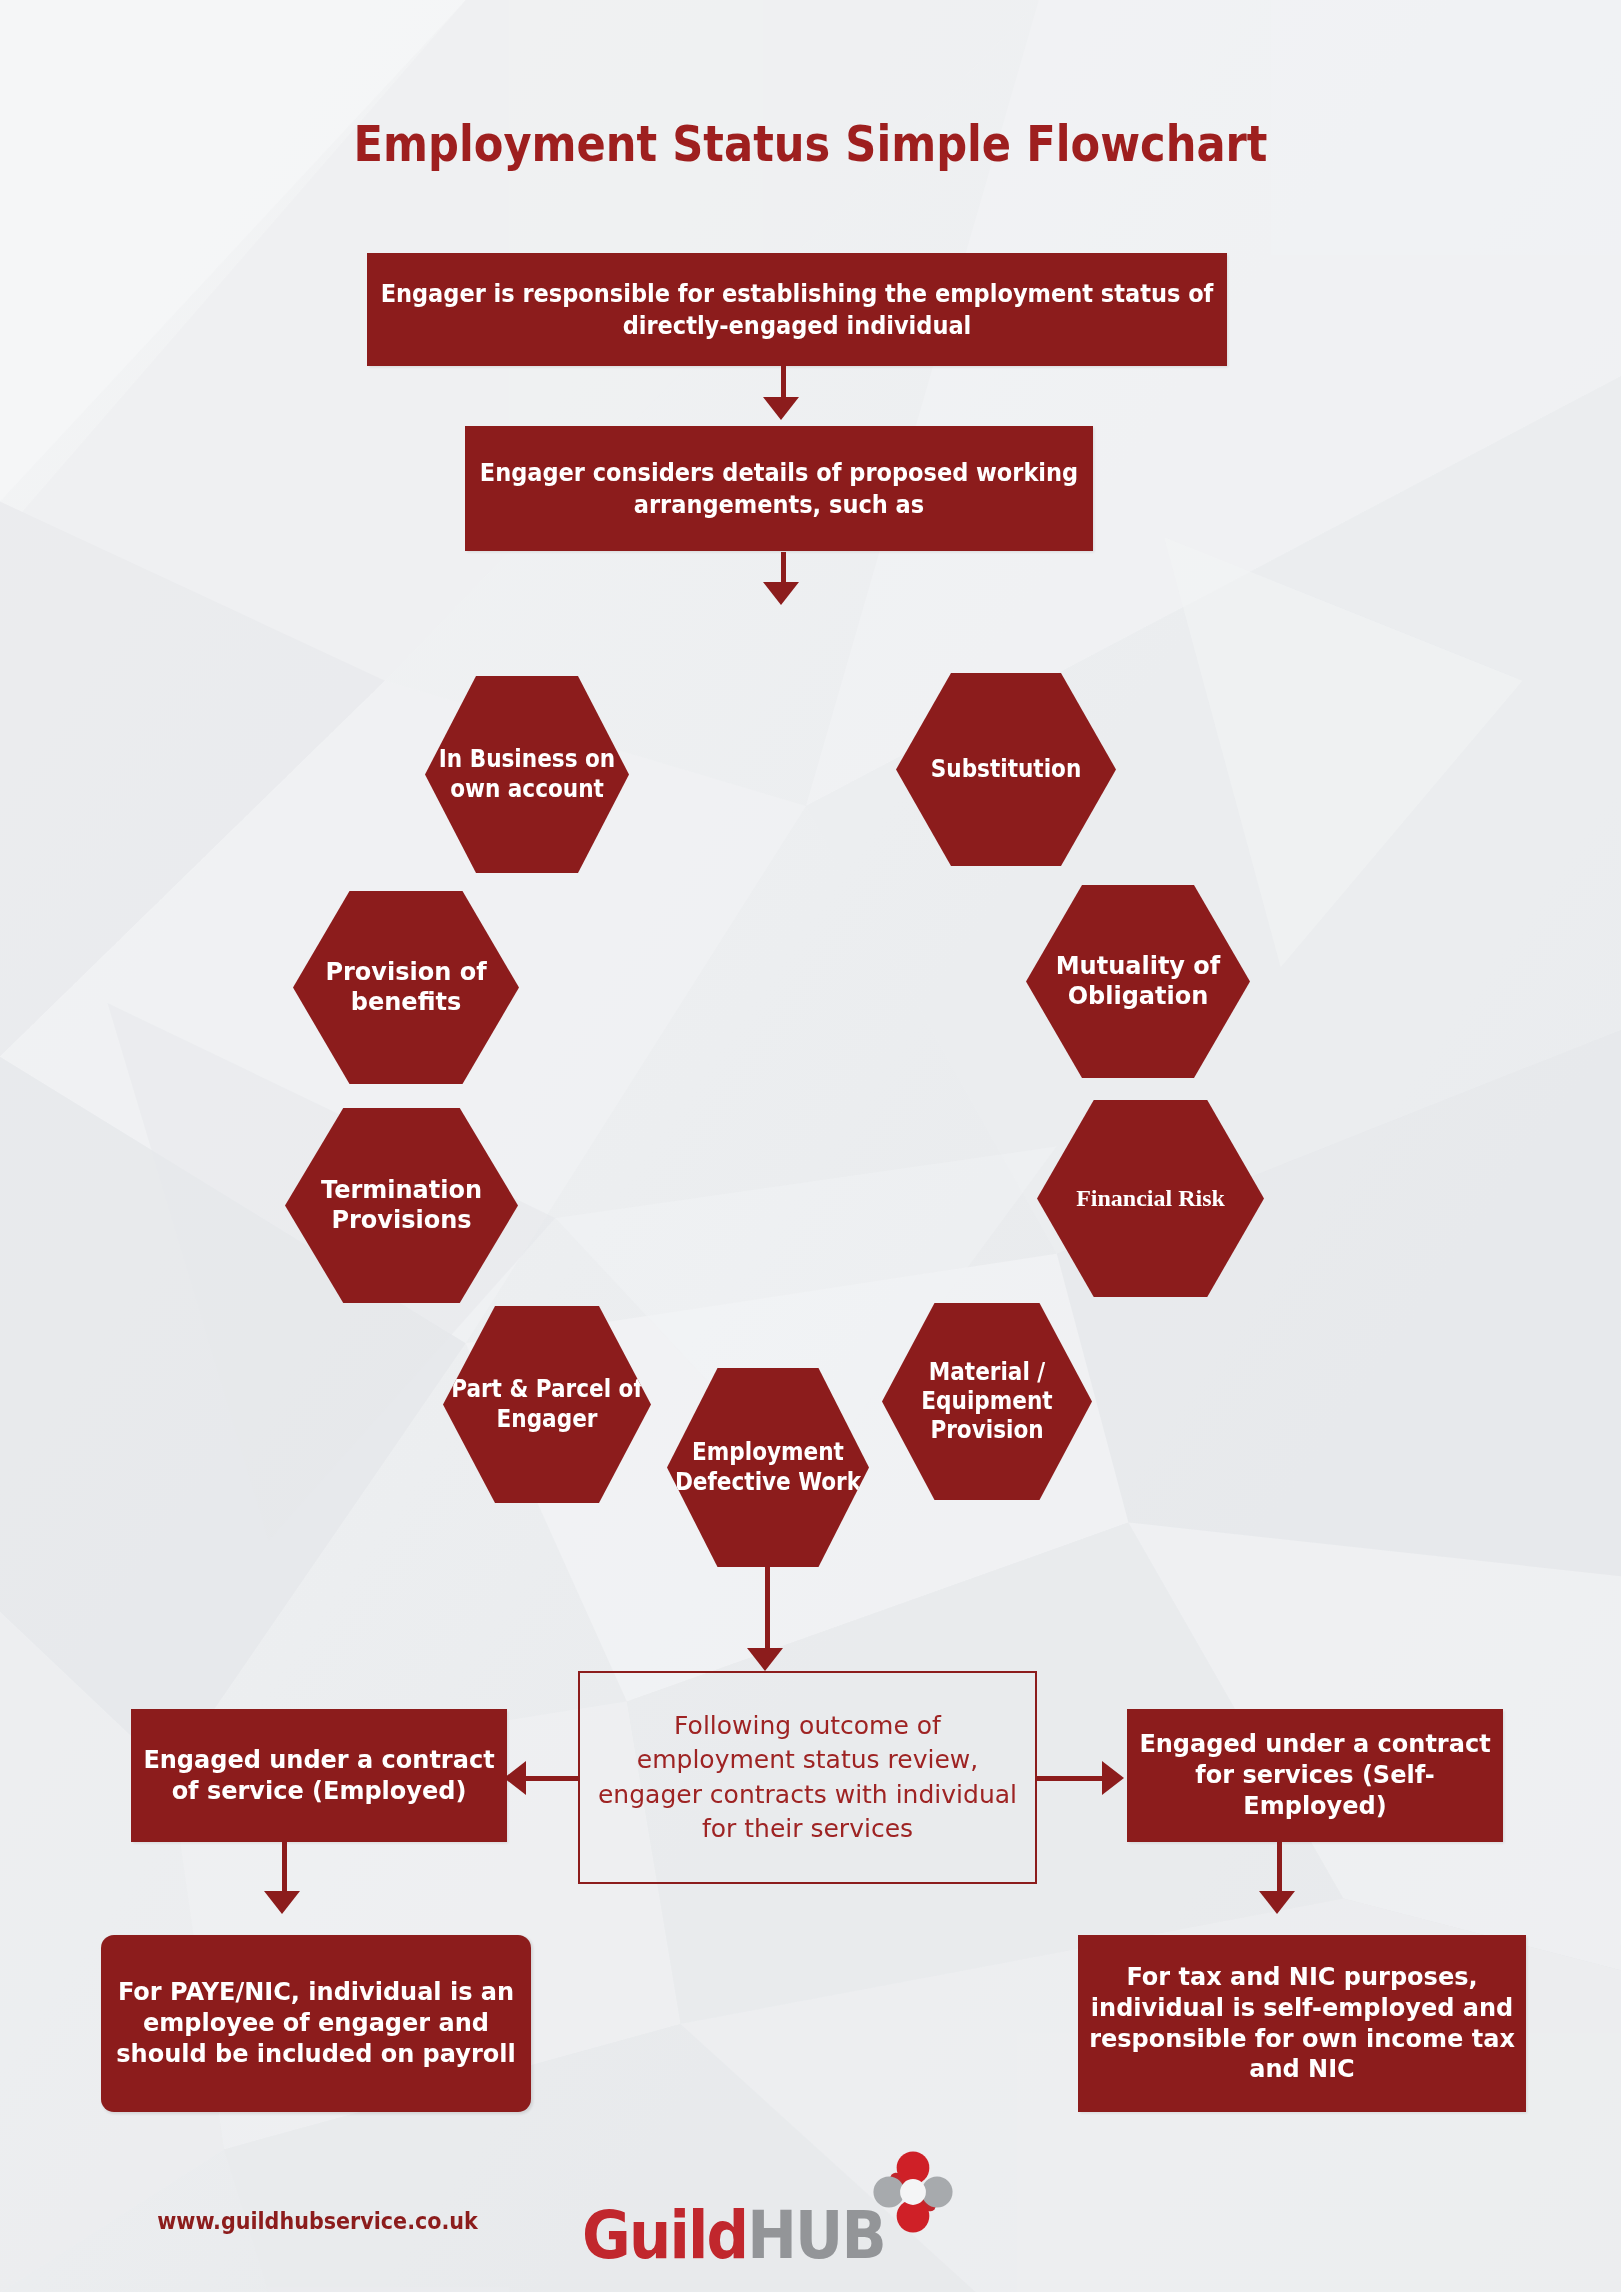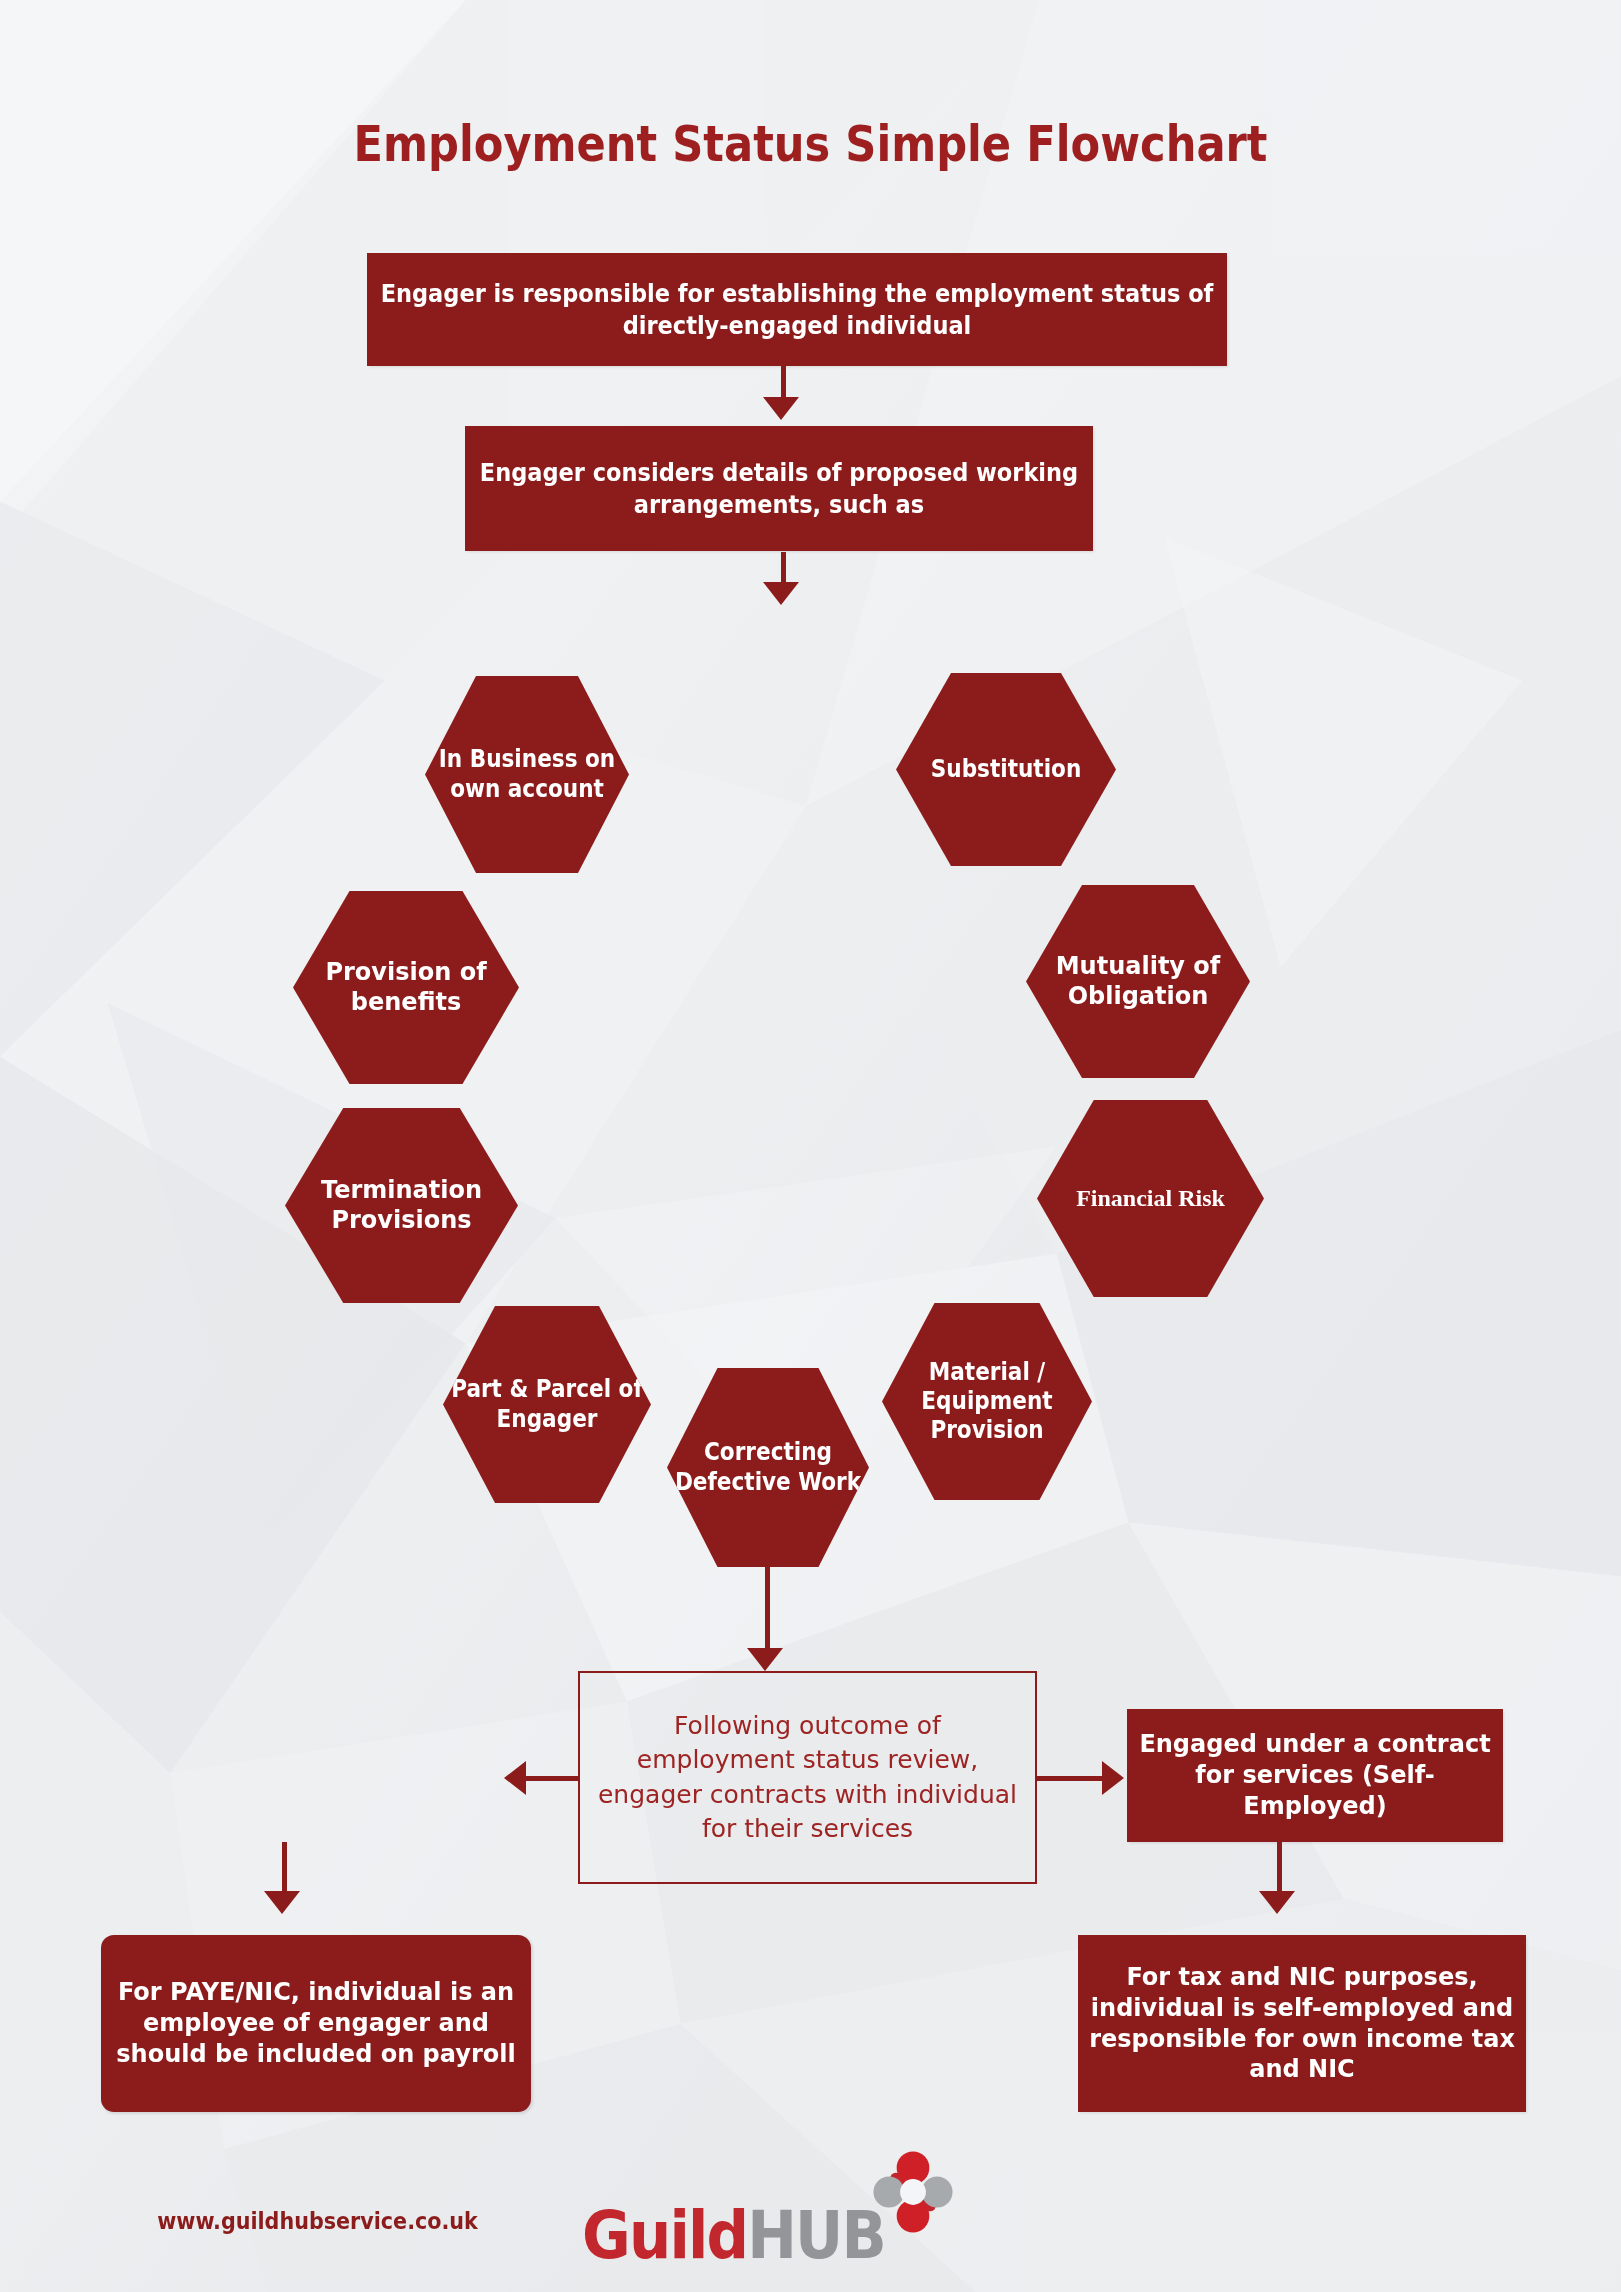--- a/index.html
+++ b/index.html
@@ -183,21 +183,21 @@
 
   <div class="hex" style="left:1037px; top:1100px; width:227px; height:197px; font-size:24px;font-family:Liberation Serif, serif;">
     <span>Financial Risk</span>
   </div>
 
   <div class="hex cond" style="left:882px; top:1303px; width:210px; height:197px; font-size:24px;">
     <span>Material / Equipment Provision</span>
   </div>
 
   <div class="hex cond" style="left:667px; top:1368px; width:202px; height:199px; font-size:24px;">
-    <span>Correcting Defective Work</span>
+    <span>Employment Defective Work</span>
   </div>
 
   <div class="hex cond" style="left:443px; top:1306px; width:208px; height:197px; font-size:24px;">
     <span>Part &amp; Parcel of Engager</span>
   </div>
 
   <div class="hex" style="left:285px; top:1108px; width:233px; height:195px; font-size:24px;">
     <span>Termination Provisions</span>
   </div>
 
@@ -213,20 +213,21 @@
   <div class="head-d" style="left:747px; top:1648px;"></div>
 
   <div class="abs" id="box-outcome">Following outcome of employment status review, engager contracts with individual for their services</div>
 
   <div class="arrow-h" style="left:524px; top:1776px; width:56px;"></div>
   <div class="head-l" style="left:504px; top:1761px;"></div>
 
   <div class="arrow-h" style="left:1036px; top:1776px; width:68px;"></div>
   <div class="head-r" style="left:1102px; top:1761px;"></div>
 
+  <div class="abs redbox wide" id="box-employed">Engaged under a contract of service (Employed)</div>
   <div class="abs redbox wide" id="box-selfemployed">Engaged under a contract for services (Self-Employed)</div>
 
   <div class="arrow-v" style="left:282px; top:1842px; height:54px;"></div>
   <div class="head-d" style="left:264px; top:1891px;"></div>
 
   <div class="arrow-v" style="left:1277px; top:1842px; height:54px;"></div>
   <div class="head-d" style="left:1259px; top:1891px;"></div>
 
   <div class="abs redbox wide" id="box-paye">For PAYE/NIC, individual is an employee of engager and should be included on payroll</div>
   <div class="abs redbox wide" id="box-tax">For tax and NIC purposes, individual is self-employed and responsible for own income tax and NIC</div>

